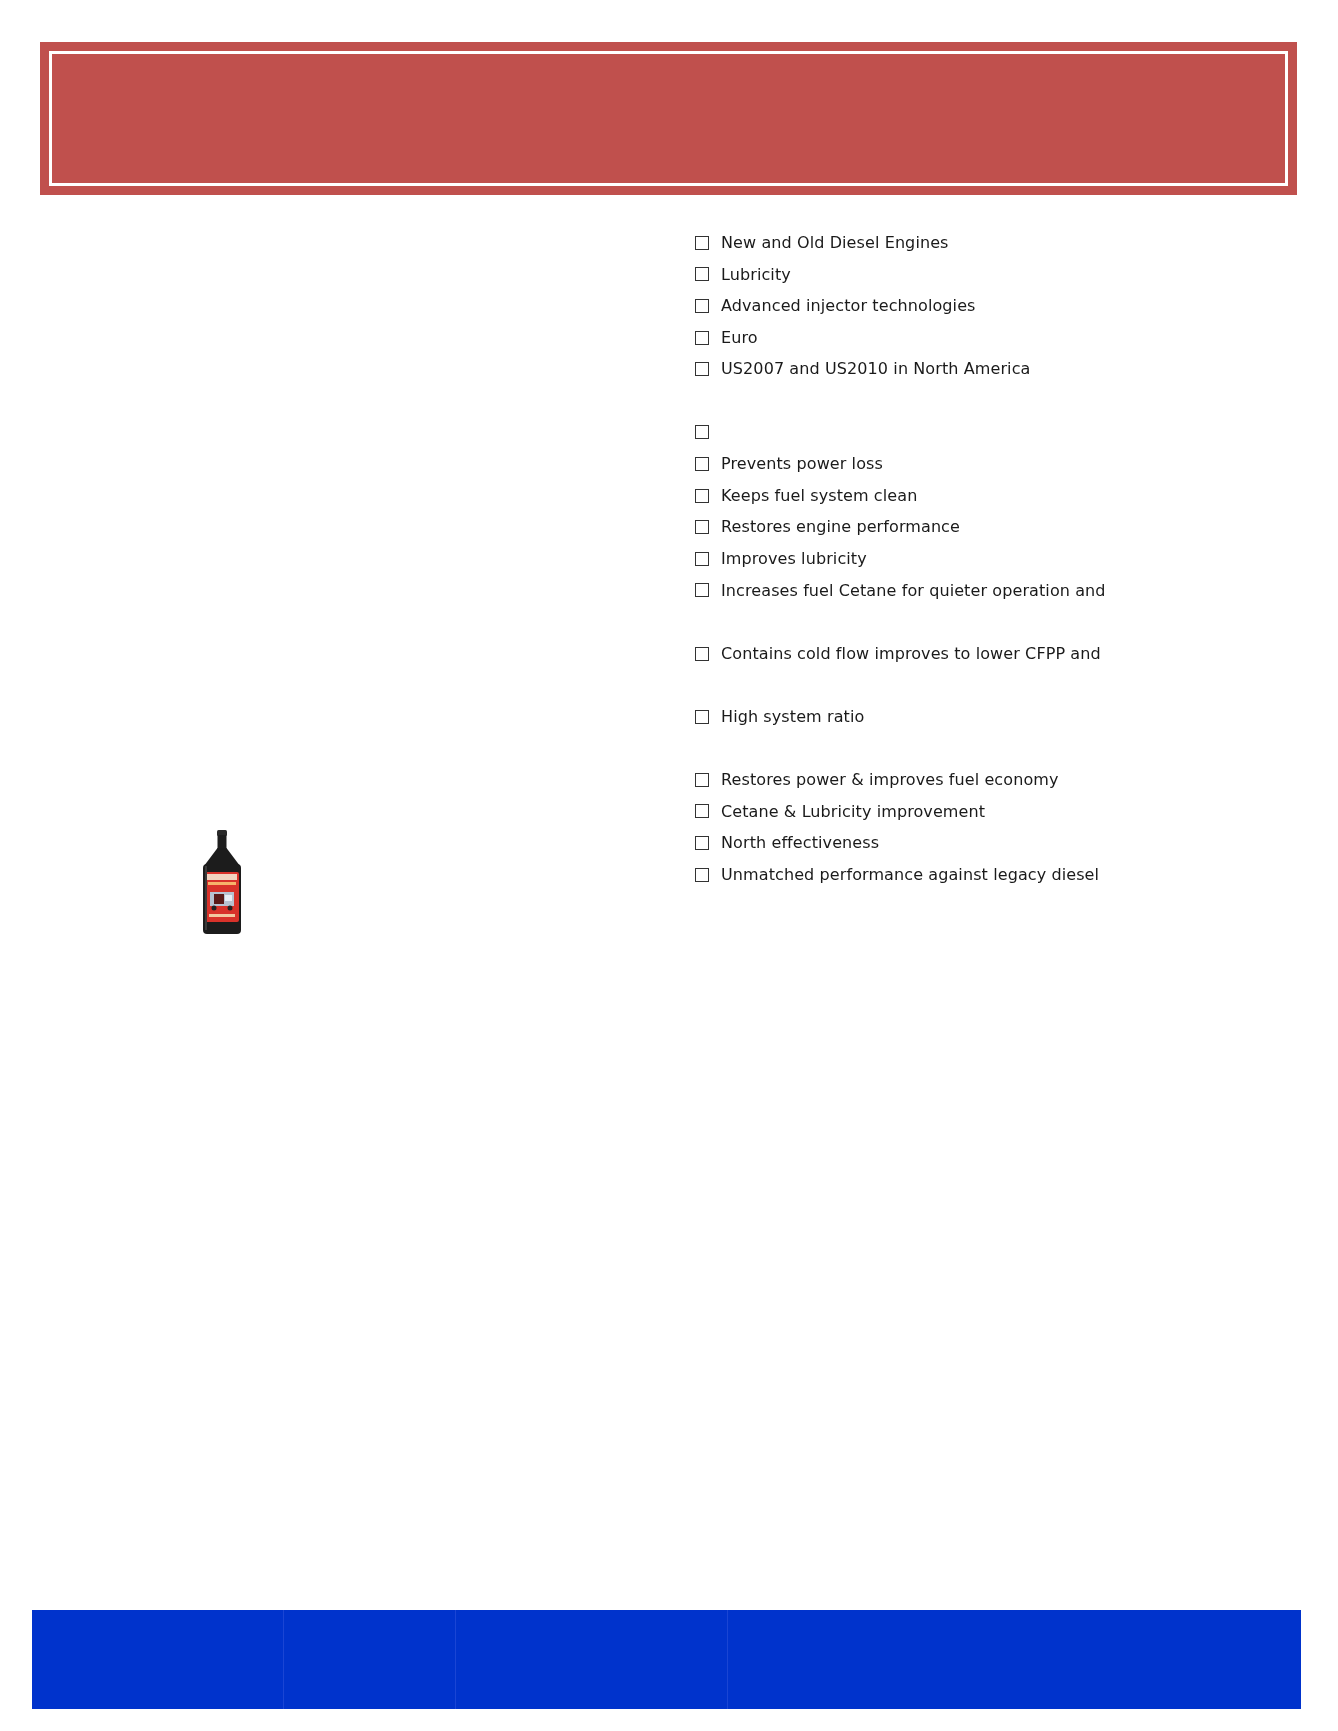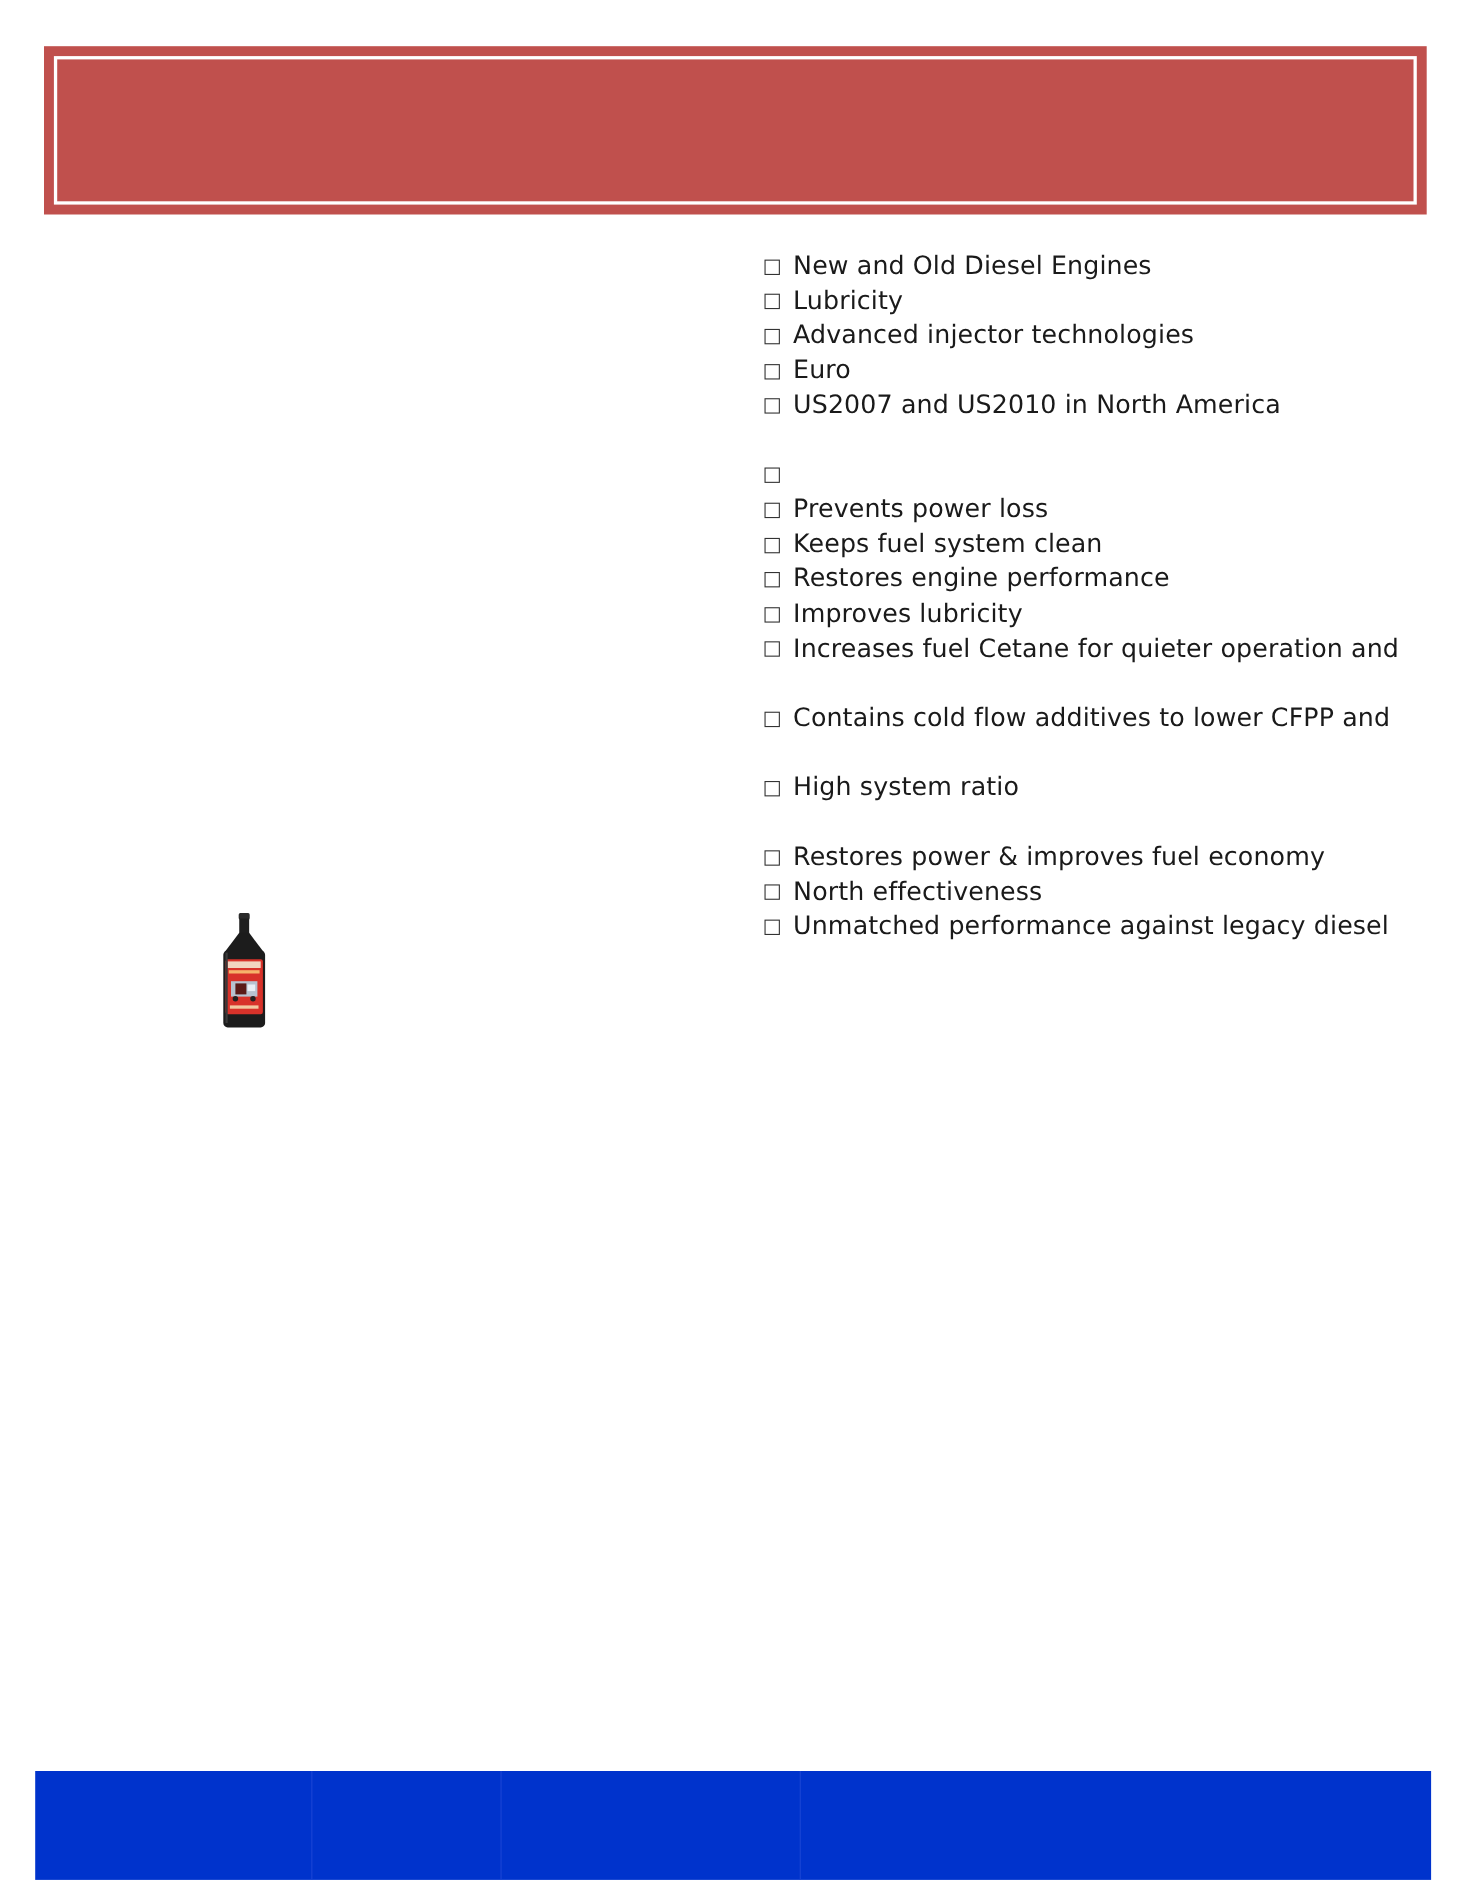--- a/index.html
+++ b/index.html
@@ -5,21 +5,21 @@
   html, body { margin: 0; padding: 0; background: #ffffff; }
   body { width: 1338px; height: 1731px; position: relative; overflow: hidden;
          font-family: "DejaVu Sans", sans-serif; color: #1a1a1a; }
 
   .header-banner { position: absolute; left: 40px; top: 42px; width: 1257px; height: 153px;
                    background: #c0504d; box-sizing: border-box; }
   .header-inner { position: absolute; left: 9px; top: 9px; right: 9px; bottom: 9px;
                   border: 3px solid #ffffff; box-sizing: border-box; }
 
   .feature-list { position: absolute; left: 693px; top: 227px; width: 620px; }
-  .feature-row { height: 31.6px; line-height: 31.6px; font-size: 23px; white-space: nowrap;
+  .feature-row { height: 31.6px; line-height: 31.6px; font-size: 16px; white-space: nowrap;
                  display: flex; align-items: center; }
   .feature-row.spacer { height: 31.6px; }
   .checkbox { display: inline-block; width: 14px; height: 14px; border: 1.5px solid #333;
               box-sizing: border-box; margin-right: 12px; margin-left: 2px; flex: 0 0 auto; }
   .feature-text { letter-spacing: 0.1px; }
 
   .product-image { position: absolute; left: 200px; top: 830px; width: 44px; height: 106px; }
 
   .footer-band { position: absolute; left: 32px; top: 1610px; width: 1269px; height: 99px;
                  background: #0033cc; }
@@ -76,33 +76,37 @@
       <span class="feature-text">Improves lubricity</span>
     </div>
   <div class="feature-row">
       <span class="checkbox"></span>
       <span class="feature-text">Increases fuel Cetane for quieter operation and</span>
     </div>
   <div class="feature-row spacer"></div>
 
   <div class="feature-row">
       <span class="checkbox"></span>
-      <span class="feature-text">Contains cold flow additives to lower CFPP and</span>
+      <span class="feature-text">Contains cold flow improves to lower CFPP and</span>
     </div>
   <div class="feature-row spacer"></div>
 
   <div class="feature-row">
       <span class="checkbox"></span>
       <span class="feature-text">High system ratio</span>
     </div>
   <div class="feature-row spacer"></div>
 
   <div class="feature-row">
       <span class="checkbox"></span>
       <span class="feature-text">Restores power &amp; improves fuel economy</span>
+    </div>
+  <div class="feature-row">
+      <span class="checkbox"></span>
+      <span class="feature-text">Cetane &amp; Lubricity improvement</span>
     </div>
   <div class="feature-row">
       <span class="checkbox"></span>
       <span class="feature-text">North effectiveness</span>
     </div>
   <div class="feature-row">
       <span class="checkbox"></span>
       <span class="feature-text">Unmatched performance against legacy diesel</span>
     </div>
 </div>

